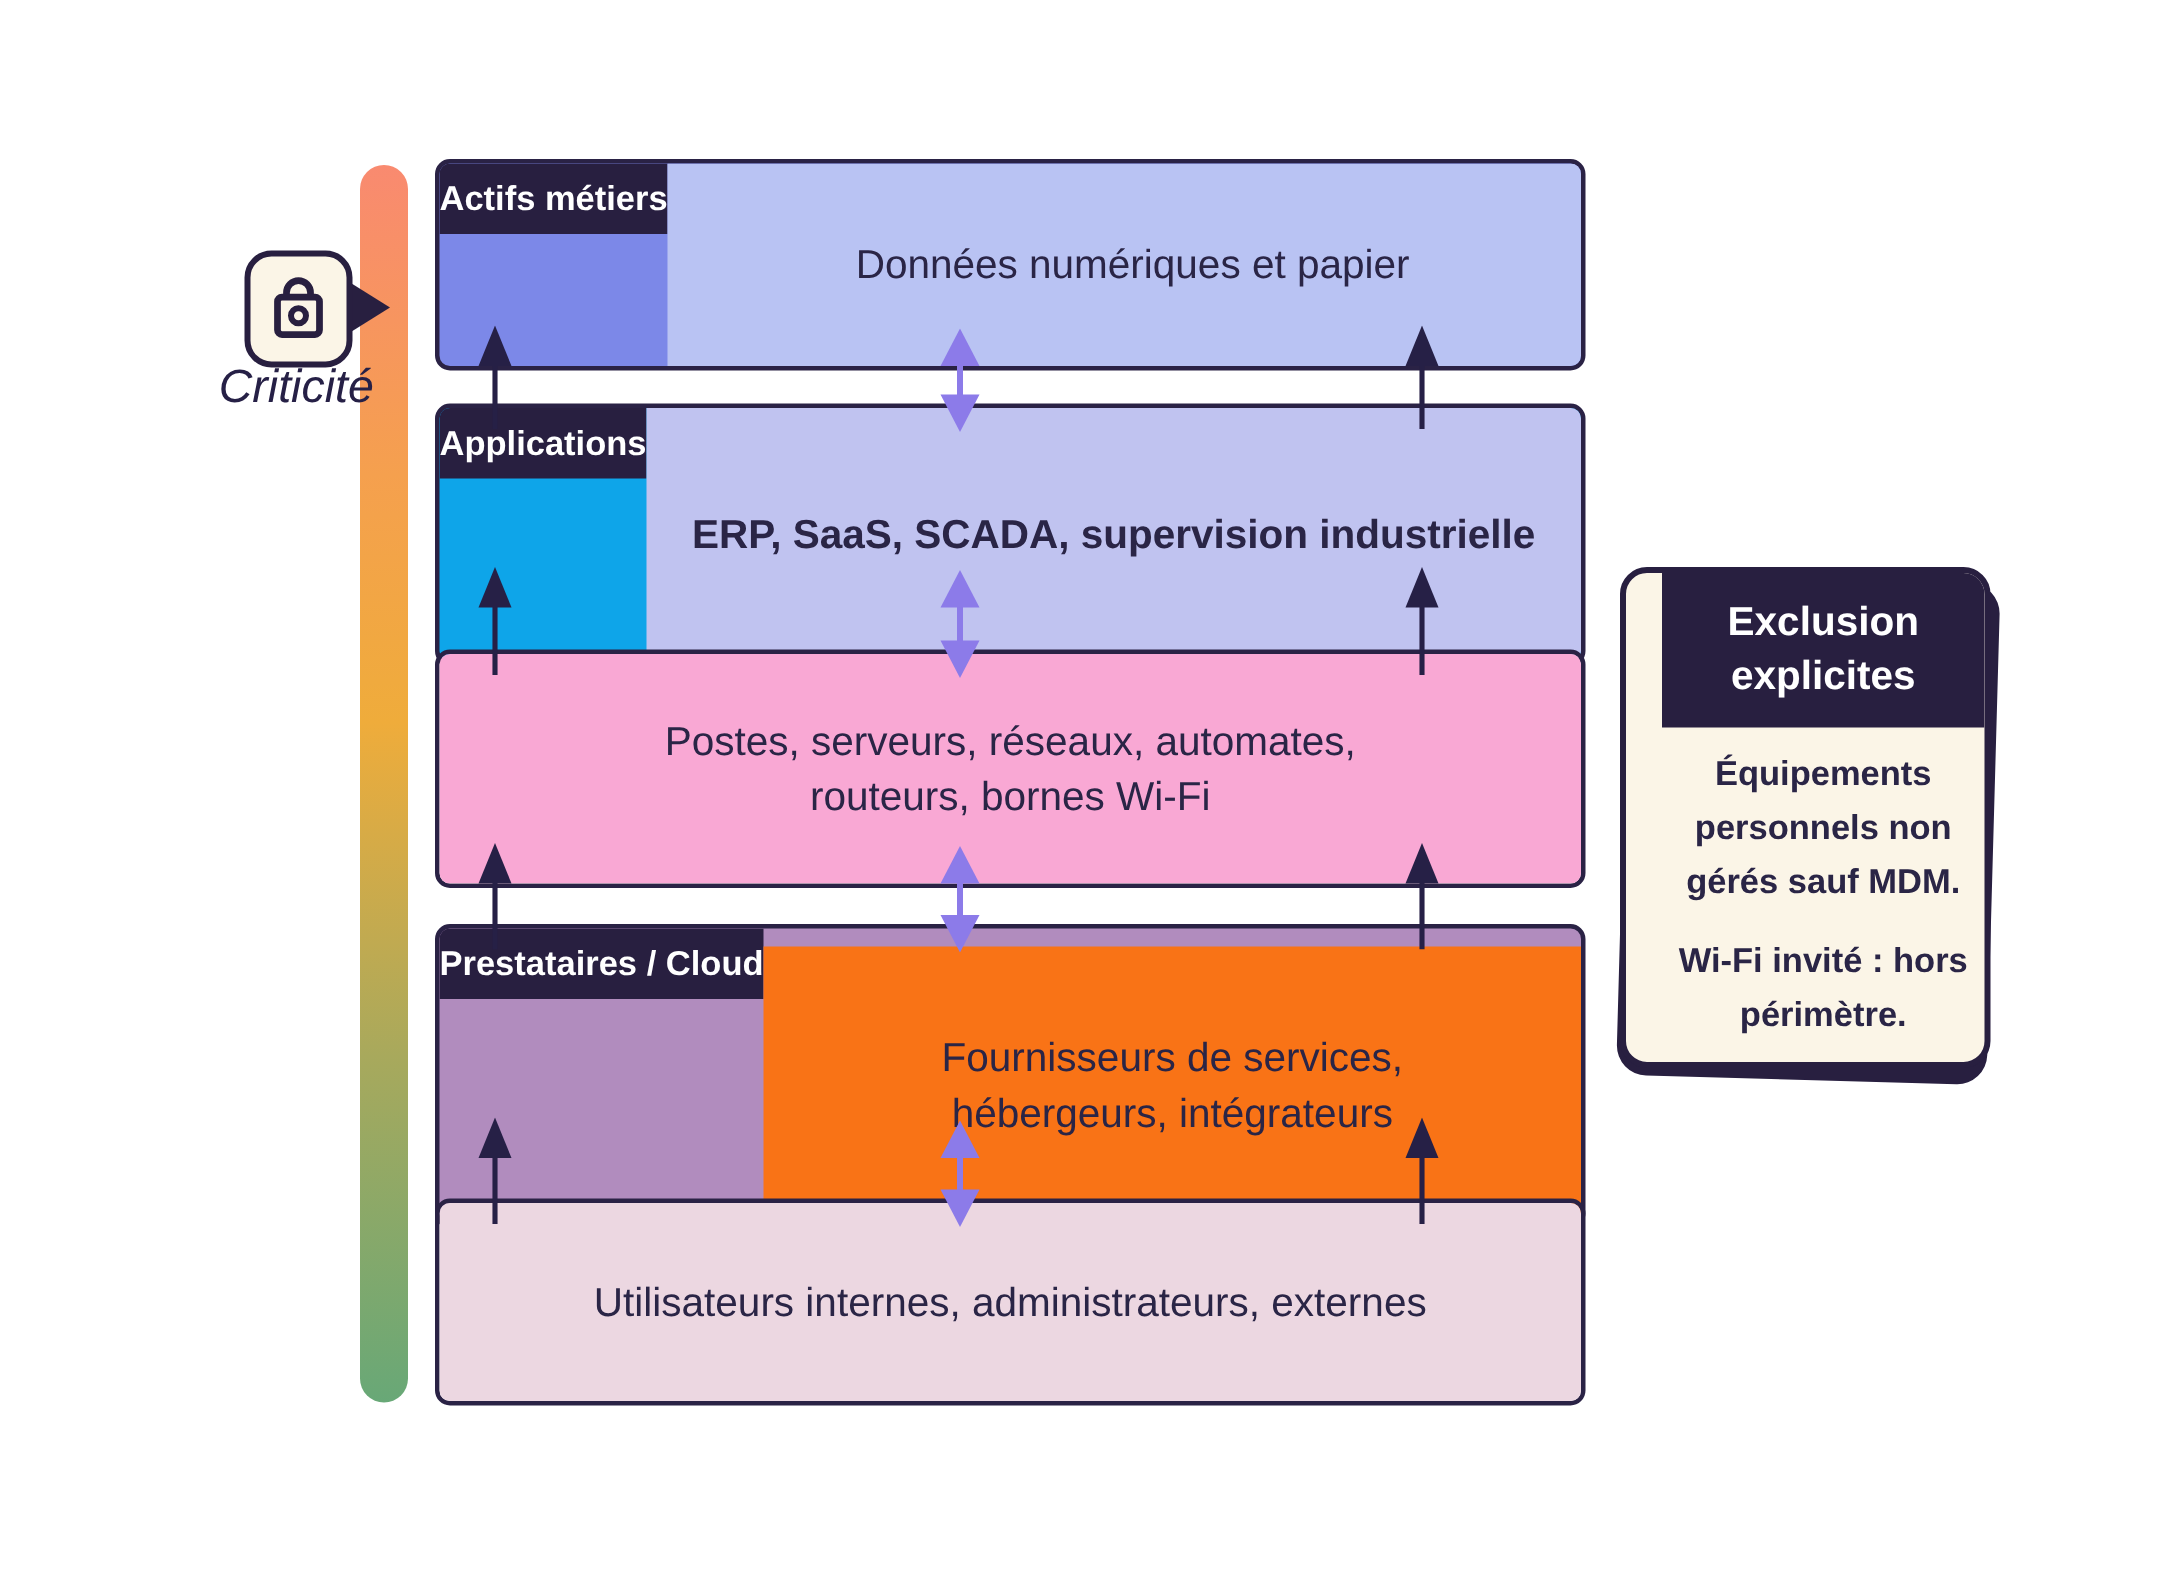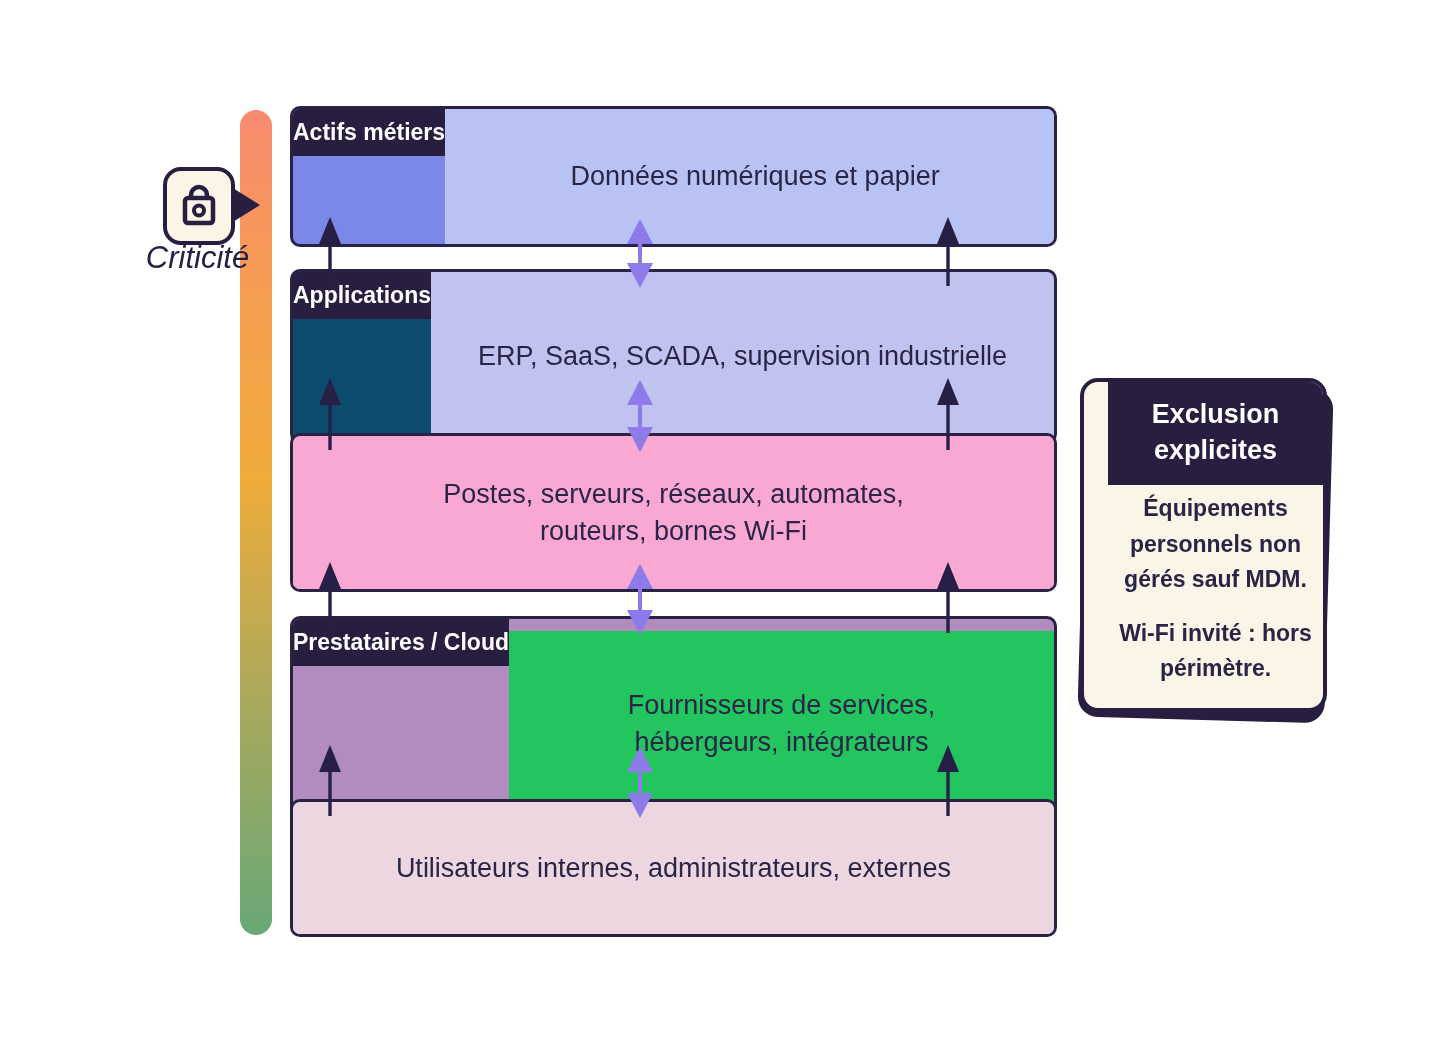--- a/index.html
+++ b/index.html
@@ -38,27 +38,27 @@
     flex:0 0 auto;height:47px;background:#281F40;
     display:flex;align-items:center;justify-content:center;
     color:#ffffff;font-weight:700;font-size:23px;
   }
   .layer .bdy{
     flex:1 1 auto;display:flex;align-items:center;justify-content:center;
     font-size:27px;font-weight:500;text-align:center;line-height:1.35;
   }
   .l1{top:106px;height:141px;background:#7C88E8;}
   .l1 .bdy{background:#B9C3F3;padding-left:11px;}
-  .l2{top:269px;height:175px;background:#0c4a6e;}
-  .l2 .bdy{background:#C0C3F0;}
+  .l2{top:269px;height:175px;background:#0ea5e9;}
+  .l2 .bdy{background:#C0C3F0;font-weight:bold;}
   .l3{top:433px;height:159px;background:#9B91CD;}
   .l3 .bdy{background:#f9a8d4;}
   .l3 .bdy span{max-width:470px;display:inline-block;}
   .l4{top:616px;height:203px;background:#B18CBE;}
-  .l4 .bdy{background:#22c55e;margin-top:12px;}
+  .l4 .bdy{background:#f97316;margin-top:12px;}
   .l4 .bdy span{max-width:410px;display:inline-block;}
   .l5{top:799px;height:138px;background:#CB95B5;}
   .l5 .bdy{background:#ECD7E1;align-items:center;}
   
   .arrow{position:absolute;z-index:5;}
   
   .note-wrap{position:absolute;left:1080px;top:378px;width:247px;height:334px;z-index:2;}
   .note-shadow{
     position:absolute;left:2px;top:8px;width:100%;height:100%;
     background:#281F40;border-radius:20px;transform:rotate(1.6deg);
@@ -66,21 +66,21 @@
   .note{
     position:absolute;left:0;top:0;width:100%;height:100%;box-sizing:border-box;
     background:#FBF5E7;border:4px solid #281F40;border-radius:18px;
     display:flex;flex-direction:column;overflow:hidden;padding-left:24px;
   }
   .note-hdr{
     flex:0 0 auto;background:#281F40;color:#ffffff;font-weight:700;font-size:27px;
     text-align:center;line-height:1.35;padding:14px 20px 16px 20px;
   }
   .note-bdy{
-    flex:1 1 auto;display:flex;flex-direction:column;justify-content:flex-start;
+    flex:1 1 auto;display:flex;flex-direction:column;justify-content:center;
     text-align:center;font-size:23px;font-weight:600;line-height:1.55;
     padding:6px 10px;gap:18px;color:#2A2546;
   }
   .note-bdy p{margin:0;}
 </style>
 </head>
 <body>
 
 <div class="canvas">
 

